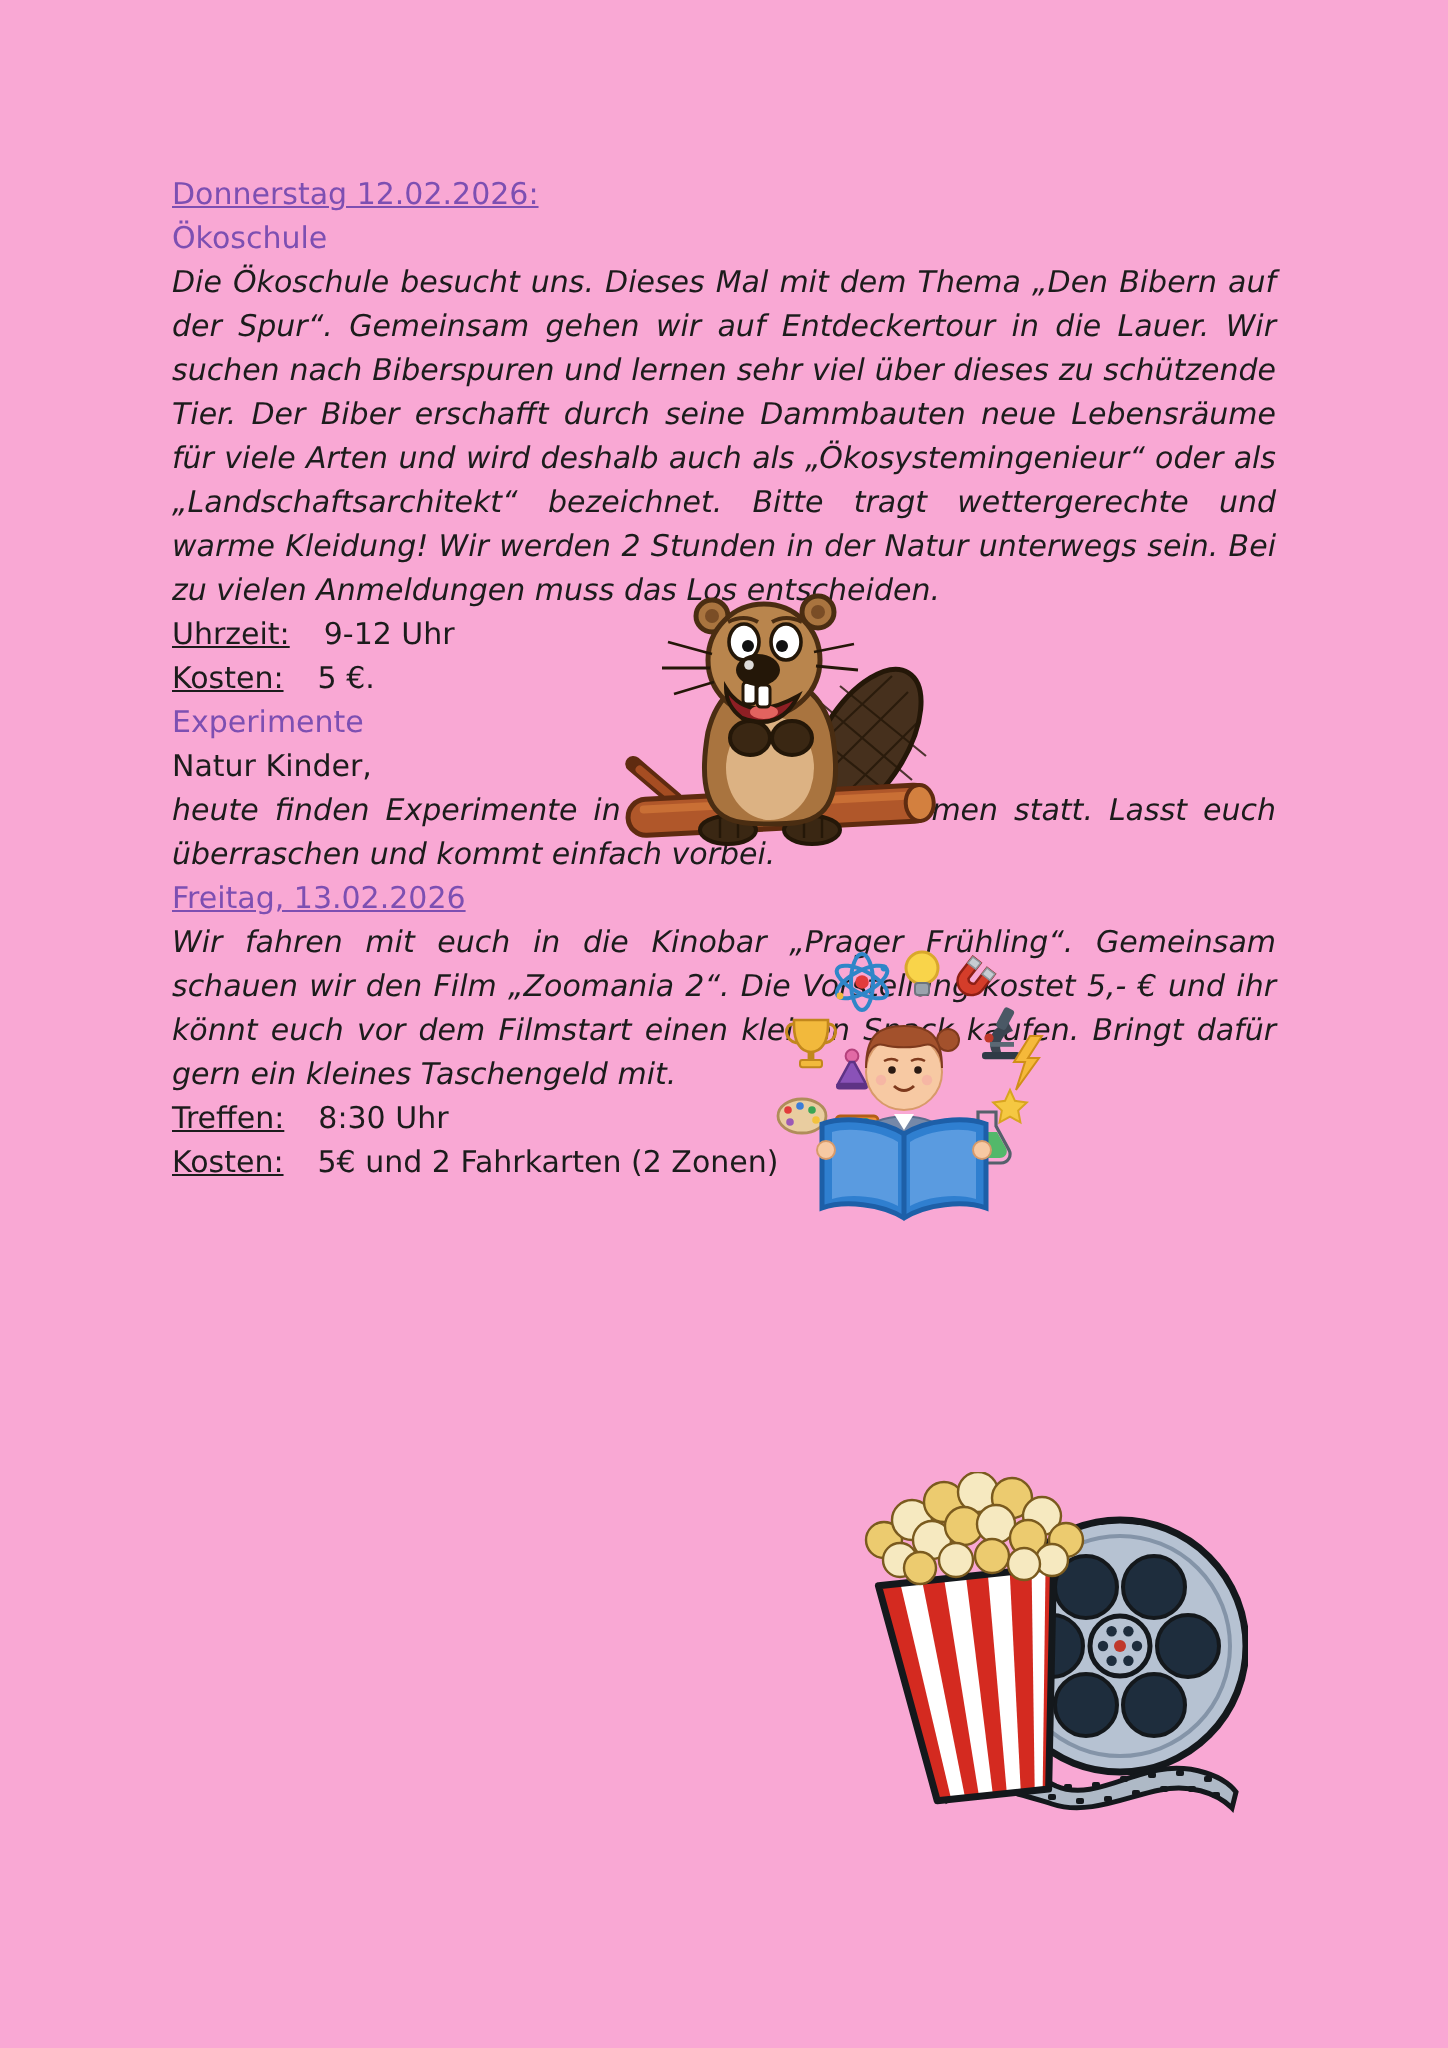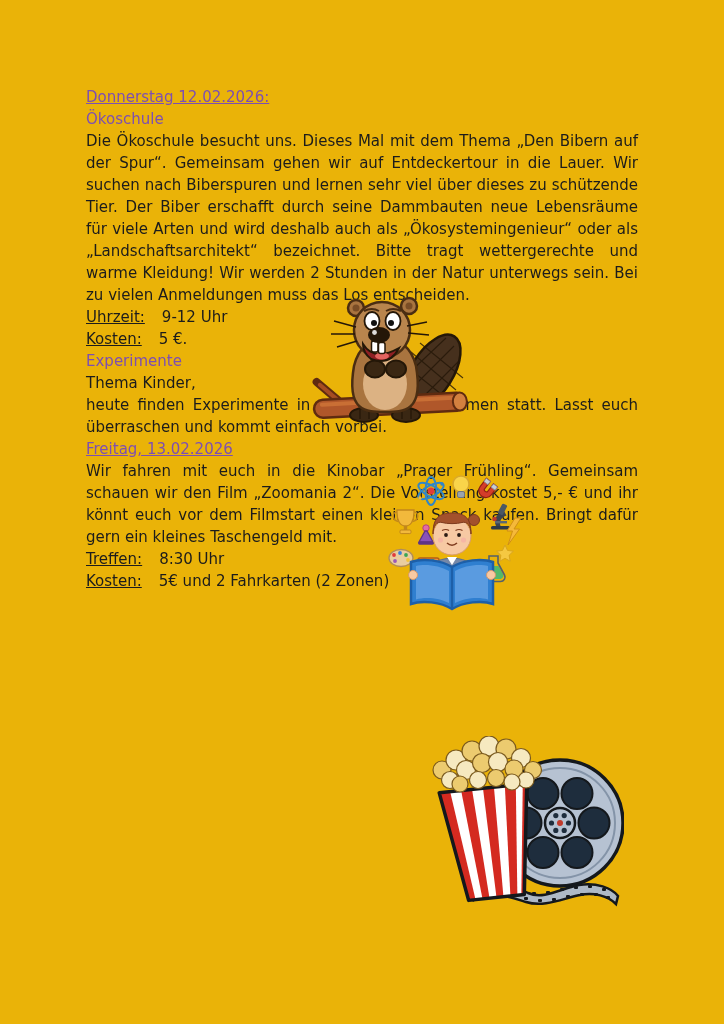--- a/index.html
+++ b/index.html
@@ -1,24 +1,24 @@
 <!DOCTYPE html>
 <html><head>
 <meta charset="utf-8">
 <style>
   html,body{margin:0;padding:0;background:#fff;}
   .page{
-    position:relative;width:724px;height:1024px;background:#eab308;
+    position:relative;width:724px;height:1024px;background:#f9a8d4;
     font-family:"DejaVu Sans",sans-serif;color:#1c1c1c;overflow:hidden;
   }
   .content{position:absolute;left:86px;top:86px;width:552px;}
   .page p,.page h2,.page h3{margin:0;font-size:15px;line-height:22px;font-weight:400;}
   .purple{color:#7d4fb2;}
   .u{text-decoration:underline;margin-top:16px;}
-  .just{text-align:justify;}
+  .just{text-align:justify;font-style:italic;}
   .val{margin-left:17px;}
   .mt-blank{margin-top:20px;}
   .mt-exp{margin-top:28px;}
   .mt-fri{margin-top:112px;}
   .mt-meet{margin-top:14px;}
   .illu{position:absolute;}
   .illu svg{display:block;width:100%;height:100%;}
 </style>
 </head>
 <body>
@@ -28,21 +28,21 @@
   <div class="content">
 
     <h2 class="purple u">Donnerstag 12.02.2026:</h2>
 
     <h3 class="purple mt-blank">Ökoschule</h3>
     <p class="just">Die Ökoschule besucht uns. Dieses Mal mit dem Thema „Den Bibern auf der Spur“. Gemeinsam gehen wir auf Entdeckertour in die Lauer. Wir suchen nach Biberspuren und lernen sehr viel über dieses zu schützende Tier. Der Biber erschafft durch seine Dammbauten neue Lebensräume für viele Arten und wird deshalb auch als „Ökosystemingenieur“ oder als „Landschaftsarchitekt“ bezeichnet. Bitte tragt wettergerechte und warme Kleidung! Wir werden 2 Stunden in der Natur unterwegs sein. Bei zu vielen Anmeldungen muss das Los entscheiden.</p>
     <p><span class="u">Uhrzeit:</span><span class="val">9-12 Uhr</span></p>
     <p><span class="u">Kosten:</span><span class="val">5 €.</span></p>
 
     <h3 class="purple mt-exp">Experimente</h3>
-    <p>Thema Kinder,</p>
+    <p>Natur Kinder,</p>
     <p class="just">heute finden Experimente in verschiedenen Räumen statt. Lasst euch überraschen und kommt einfach vorbei.</p>
 
     <h2 class="purple u mt-fri">Freitag, 13.02.2026</h2>
     <p class="just">Wir fahren mit euch in die Kinobar „Prager Frühling“. Gemeinsam schauen wir den Film „Zoomania 2“. Die Vorstellung kostet 5,- € und ihr könnt euch vor dem Filmstart einen kleinen Snack kaufen. Bringt dafür gern ein kleines Taschengeld mit.</p>
 
     <p class="mt-meet"><span class="u">Treffen:</span><span class="val">8:30 Uhr</span></p>
     <p><span class="u">Kosten:</span><span class="val">5€ und 2 Fahrkarten (2 Zonen)</span></p>
 
   </div>
 

